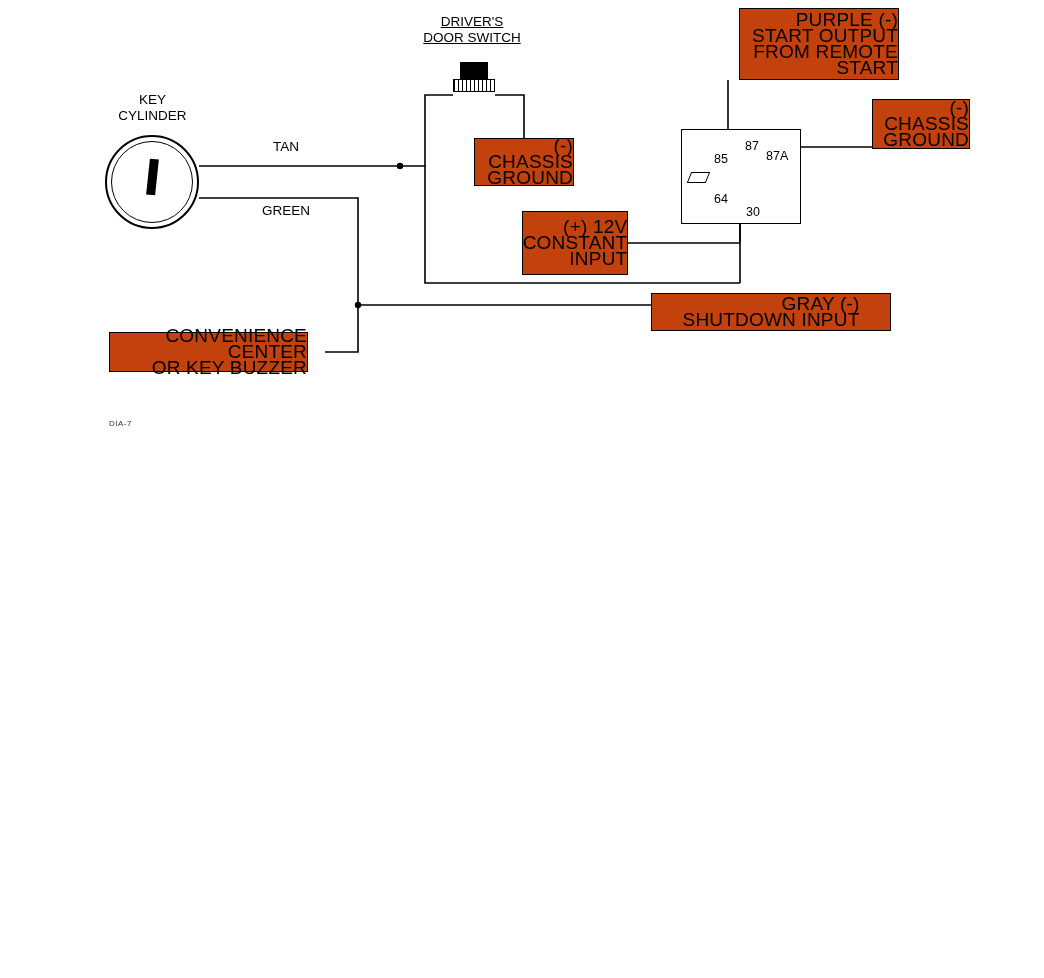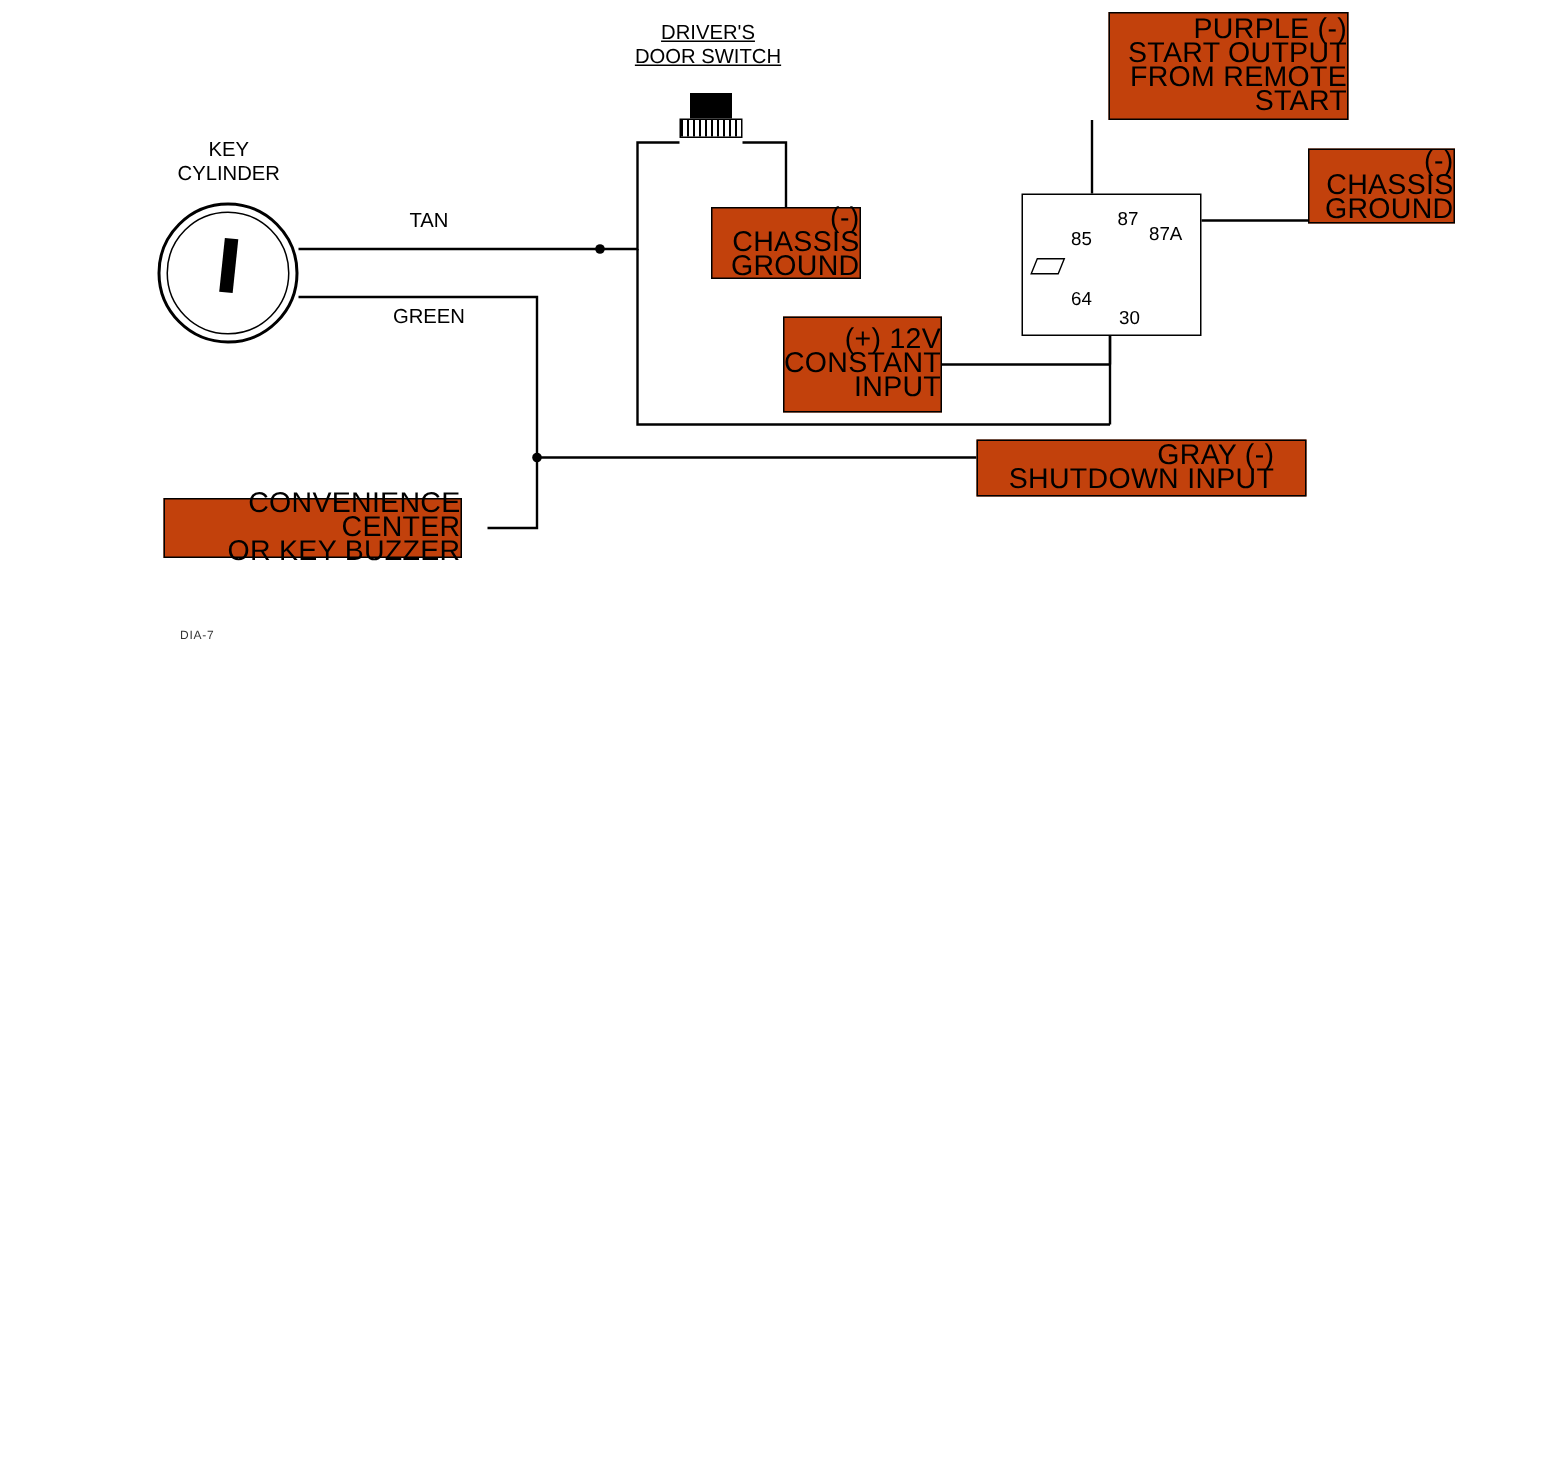--- a/index.html
+++ b/index.html
@@ -222,30 +222,30 @@
 CONSTANT
 INPUT</div>
 
   <div class="box" style="left:739px; top:8px; width:160px; height:72px;">PURPLE (-)
 START OUTPUT
 FROM REMOTE START</div>
 
   <div class="box" style="left:872px; top:99px; width:98px; height:50px;">(-) CHASSIS
 GROUND</div>
 
-  <div class="box" style="left:651px; top:293px; width:220px; height:38px;">GRAY (-)
+  <div class="box" style="left:651px; top:293px; width:240px; height:38px;">GRAY (-)
 SHUTDOWN INPUT</div>
 
   <div class="box" style="left:109px; top:332px; width:199px; height:40px;">CONVENIENCE CENTER
 OR KEY BUZZER</div>
 
   <div id="relay-body"></div>
   <div id="relay-coil"></div>
 
   <div class="pinlabel" style="left:714px; top:152px;">85</div>
   <div class="pinlabel" style="left:745px; top:139px;">87</div>
   <div class="pinlabel" style="left:766px; top:149px;">87A</div>
   <div class="pinlabel" style="left:714px; top:192px;">64</div>
   <div class="pinlabel" style="left:746px; top:205px;">30</div>
 
-  <div class="footer" style="left:109px; top:419px;margin-left:11px;">DIA-7</div>
+  <div class="footer" style="left:109px; top:419px;">DIA-7</div>
 
 </div>
 
 </body></html>

